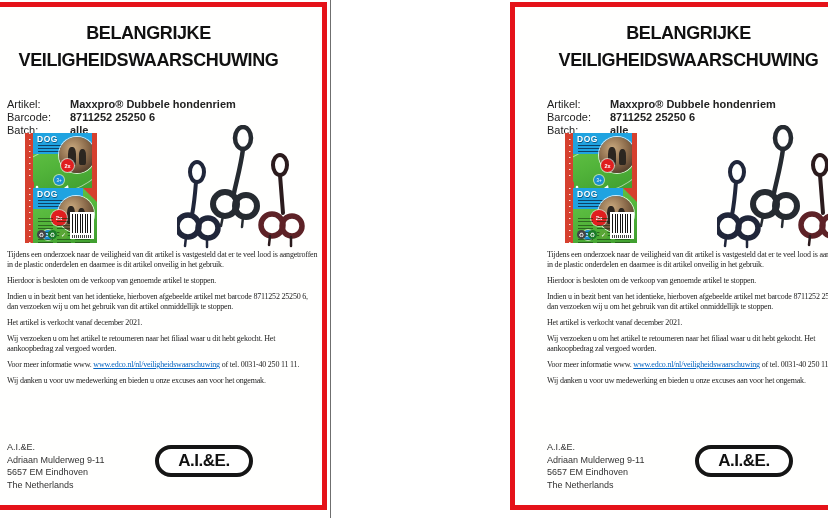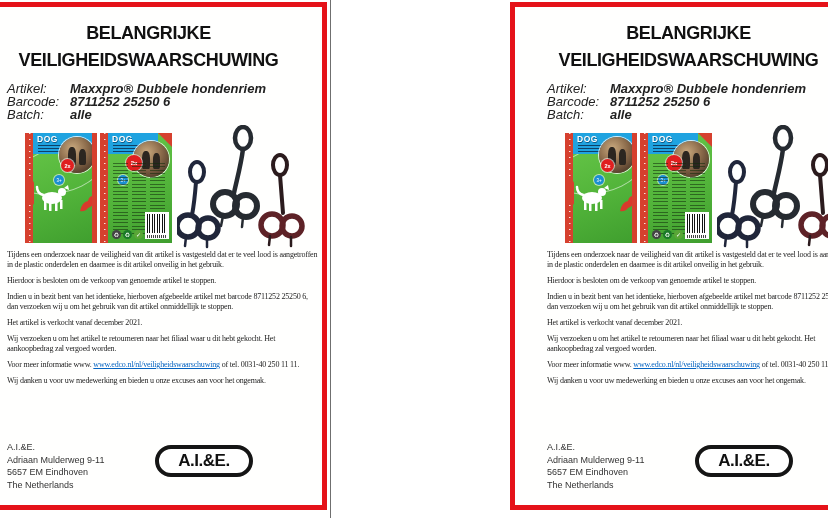--- a/index.html
+++ b/index.html
@@ -19,28 +19,28 @@
   }
   .panel-left  { left:-30px; }
   .panel-right { left:510px; }
 
   .title {
     position:absolute; top:13px; left:0; right:0;
     text-align:center; font-weight:bold; font-size:18px;
     line-height:27px; letter-spacing:-0.4px; color:#111;
     white-space:nowrap;
   }
-  .fields { position:absolute; left:32px; top:75px; font-size:13px; color:#222;font-style:italic; }
+  .fields { position:absolute; left:32px; top:91px; font-size:11px; color:#222; }
   .frow   { display:flex; line-height:13px; }
   .flabel { width:63px; }
   .fvalue { font-weight:bold; }
 
   
   .images { position:absolute; left:0; top:0; }
-  .pack { position:absolute; left:50px; top:126px; width:150px; height:110px; display:flex; }
+  .pack { position:absolute; left:50px; top:126px; width:150px; height:110px; display:flex;flex-direction:column; }
   .pack-panel {
     position:relative; width:72px; height:110px; overflow:hidden;
     background:linear-gradient(160deg,#69c84a 0%,#52b43a 55%,#3f9e2e 100%);
     margin-right:3px;
   }
   .spine { position:absolute; left:0; top:0; width:8px; height:110px;
     background:#d6402e;
     background-image:repeating-linear-gradient(to bottom, rgba(255,255,255,.85) 0 1px, transparent 1px 6px);
     background-size:1.5px 100%; background-repeat:no-repeat; background-position:3.5px 0; }
   .spine-r { position:absolute; right:0; top:0; width:5px; height:110px; background:#d6402e; }

